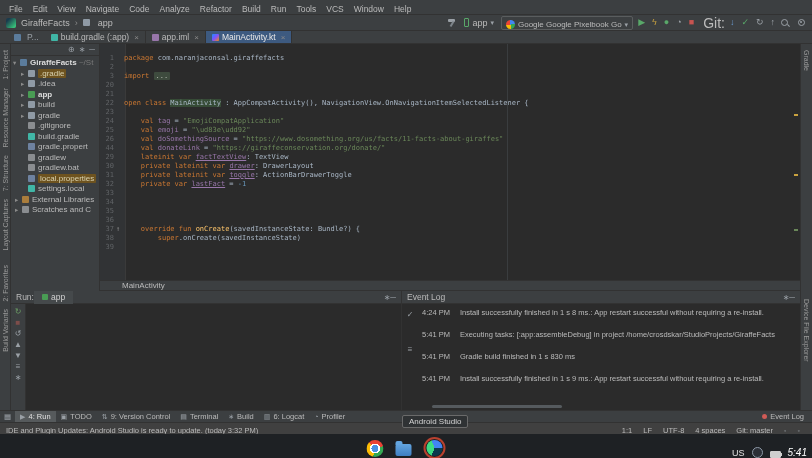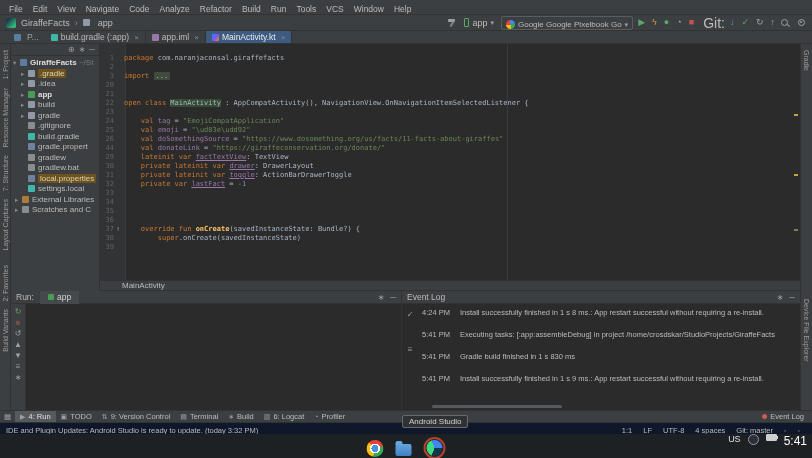--- a/index.html
+++ b/index.html
@@ -92,36 +92,36 @@
   .margin-line{position:absolute;left:407px;top:0;width:1px;height:100%;background:#3a3d3f;}
   .code-lines{position:absolute;left:0;top:10px;right:8px;font-family:"DejaVu Sans Mono",monospace;font-size:7px;}
   .cl{height:9px;line-height:9px;white-space:pre;position:relative;}
   .ln{display:inline-block;width:14px;margin-right:10px;text-align:right;color:#606366;font-size:7px;}
   .gmark{position:absolute;left:16px;top:0;color:#8a8a8a;font-size:7px;}
   .tk-kw{color:#cc7832;}
   .tk-pl{color:#a9b7c6;text-align:right;}
   .tk-str{color:#6a8759;}
   .tk-prop{color:#9876aa;}
   .tk-propu{color:#9876aa;text-decoration:underline;}
-  .tk-fn{color:#ffc66b;font-weight:bold;}
+  .tk-fn{color:#ffc66b;}
   .tk-num{color:#6897bb;}
   .tk-cls{color:#a9b7c6;background:#364b36;}
   .tk-fold{color:#b9bdb4;background:#3e4b3e;padding:0 2px;border-radius:1px;}
   .stripe-mark{position:absolute;right:2px;width:4px;height:2px;}
 
   
   .crumbbar{position:absolute;left:100px;top:280px;width:700px;height:11px;background:#3c3f41;
             border-top:1px solid #323232;border-bottom:1px solid #323232;box-sizing:border-box;
             display:flex;align-items:center;padding-left:22px;font-size:8px;color:#bbbbbb;}
 
   
   .run-panel{position:absolute;left:11px;top:291px;width:391px;height:119px;background:#2b2b2b;
              border-right:1px solid #323232;box-sizing:border-box;}
   .panel-header{height:13px;background:#3c3f41;border-bottom:1px solid #323232;display:flex;
-                align-items:center;padding:0 5px;font-size:8.5px;color:#bbbbbb;gap:6px;box-sizing:border-box;}
+                align-items:center;padding:0 5px;font-size:8.5px;color:#bbbbbb;box-sizing:border-box;}
   .run-tab{display:flex;align-items:center;gap:3px;background:#45494b;height:13px;padding:0 8px;color:#d0d0d0;}
   .run-tab .appdot{width:6px;height:6px;border-radius:1px;background:#499c54;}
   .ph-spacer{flex:1;}
   .ph-ic{color:#9aa0a6;font-size:8px;}
   .run-side{position:absolute;left:0;top:13px;bottom:0;width:15px;background:#3c3f41;
             border-right:1px solid #323232;display:flex;flex-direction:column;align-items:center;gap:3px;padding-top:4px;box-sizing:border-box;}
   .run-side span{font-size:8px;line-height:8px;}
   .run-console{position:absolute;left:16px;top:13px;right:0;bottom:0;background:#2b2b2b;}
 
   
@@ -138,43 +138,43 @@
   .bottombar{position:absolute;left:0;top:410px;right:0;height:12px;background:#3c3f41;
              border-top:1px solid #323232;display:flex;align-items:stretch;box-sizing:border-box;font-size:7.5px;}
   .bb-win{display:flex;align-items:center;padding:0 4px;color:#9aa0a6;}
   .bb-item{display:flex;align-items:center;gap:3px;padding:0 5px;color:#bbbbbb;white-space:nowrap;}
   .bb-item.active{background:#565a5c;color:#e0e0e0;}
   .bb-ico{font-size:7px;color:#9aa0a6;}
   .bb-right{margin-left:auto;display:flex;align-items:center;gap:3px;padding-right:8px;color:#bbbbbb;}
   .bb-dot{width:5px;height:5px;border-radius:50%;background:#cf5b56;display:inline-block;}
 
   
-  .statusbar{position:absolute;left:0;top:422px;right:0;height:16px;background:#0f172a;
+  .statusbar{position:absolute;left:0;top:422px;right:0;height:16px;background:#404040;
              border-top:1px solid #323232;display:flex;align-items:center;box-sizing:border-box;
              padding:0 6px;font-size:7.5px;color:#bbbbbb;}
   .sb-right{margin-left:auto;display:flex;align-items:center;gap:11px;padding-right:6px;}
   .sb-ico{color:#9aa0a6;font-size:7px;}
 
   
   .taskbar{position:absolute;left:0;top:434px;right:0;height:24px;background:#1e2124;}
   .tk-center{position:absolute;left:50%;top:3px;transform:translateX(-50%);display:flex;align-items:center;gap:12px;}
   .i-chrome{width:17px;height:17px;border-radius:50%;
     background:radial-gradient(circle,#4a90e2 0 3.5px,#ffffff 3.5px 5px,rgba(0,0,0,0) 5px),
                conic-gradient(from -45deg,#ea4335 0 33%,#34a853 0 66%,#fbbc05 0 100%);}
   .i-files{width:16px;height:12px;background:linear-gradient(#63a5e0,#3f7fc2);border-radius:2px;position:relative;margin-top:3px;}
   .i-files::before{content:"";position:absolute;top:-3px;left:0;width:7px;height:4px;background:#63a5e0;border-radius:2px 2px 0 0;}
   .as-ring{border:2px solid #b8412f;border-radius:50%;padding:1px;display:inline-flex;}
   .i-astudio{width:16px;height:16px;border-radius:50%;
     background:conic-gradient(from 200deg,#3ddc84 0 140deg,#4285f4 140deg 250deg,#0b3a4d 250deg 360deg);}
-  .tk-right{position:absolute;right:5px;top:0;height:24px;display:flex;align-items:flex-start;gap:7px;}
+  .tk-right{position:absolute;right:5px;top:0;height:24px;display:flex;align-items:flex-end;gap:7px;}
   .tk-kb{color:#e0e0e0;font-size:9px;}
   .tk-badge{width:11px;height:11px;border-radius:50%;background:#2b2f36;border:1px solid #8d99a6;box-sizing:border-box;}
   .i-batt{width:9px;height:5px;border:1px solid #cfcfcf;background:#cfcfcf;border-radius:1px;position:relative;}
   .i-batt::after{content:"";position:absolute;right:-2px;top:1px;width:1px;height:3px;background:#cfcfcf;}
-  .tk-time{color:#ffffff;font-size:12px;}
+  .tk-time{color:#ffffff;font-size:10px;font-style:italic;}
 
   
   .tooltip{position:absolute;left:402px;top:415px;z-index:50;background:#2f3234;border:1px solid #6a6a6a;
            border-radius:2px;padding:1px 6px;font-size:8px;color:#d5d5d5;white-space:nowrap;}
 </style>
 </head>
 <body>
 
 <div class="app">
 

